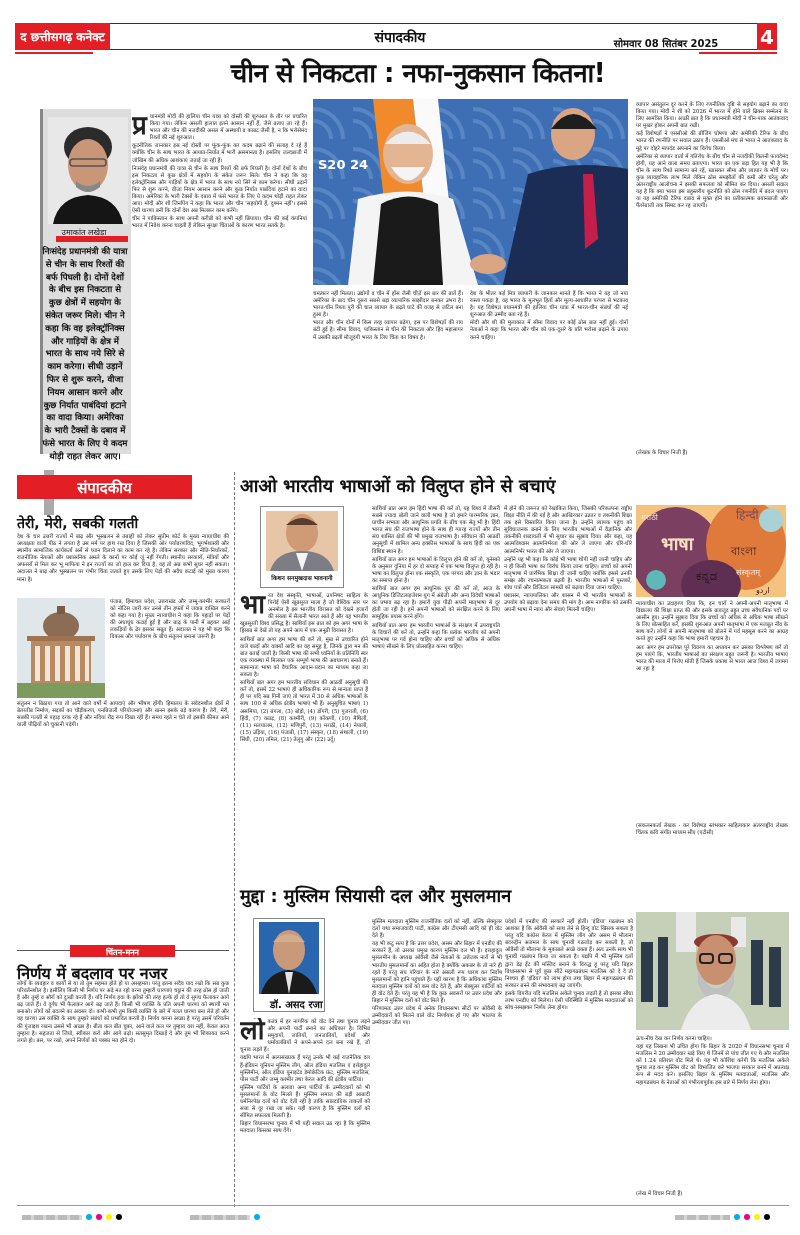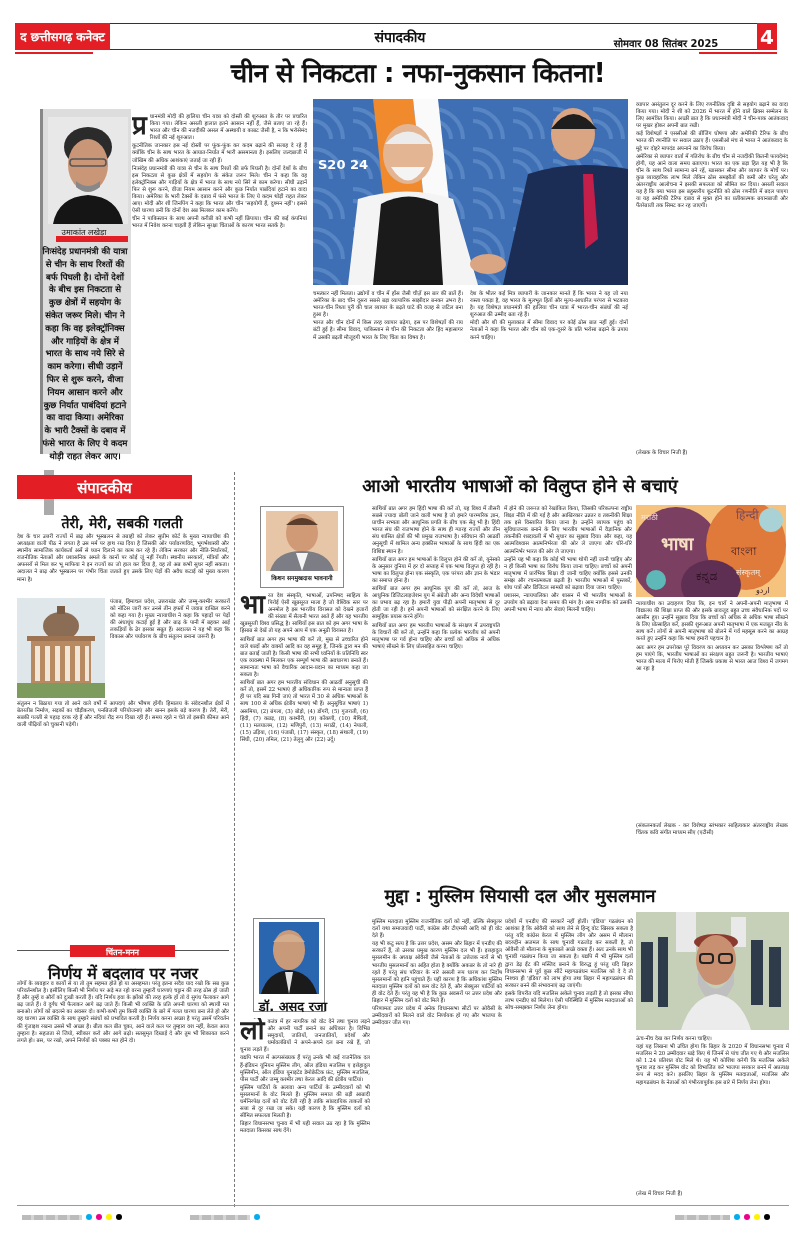--- a/index.html
+++ b/index.html
@@ -20,21 +20,21 @@
   #authphoto{left:48px;top:117px;width:80px;height:107px;background:linear-gradient(180deg,#2a2a2a 0%,#4a3a30 30%,#c79a78 45%,#b98466 70%,#1b1b1b 88%);}
   #authname{left:40px;top:226px;width:88px;text-align:center;font-size:8px;font-weight:normal;}
   #authbar{left:56px;top:236px;width:72px;height:6px;background:#e31e24;}
   #pullquote{left:42px;top:245px;width:86px;font-size:8.6px;line-height:12.8px;font-weight:bold;text-align:center;color:#111;}
   
   #photo1{left:313px;top:99px;width:315px;height:186px;background:linear-gradient(90deg,#3f6fb0 0%,#4f7fc0 30%,#2c5c9e 60%,#1f3f6e 100%);overflow:hidden;}
   .dropcap{font-family:"DejaVu Serif",serif;font-weight:bold;font-size:26px;line-height:24px;float:left;margin-right:3px;}
   
   #editbar{left:17px;top:475px;width:175px;height:24px;background:#e31e24;color:#fff;font-weight:bold;font-size:15px;display:flex;align-items:center;justify-content:center;}
   #editgrey{left:44px;top:470px;width:10px;height:45px;background:#aaa;}
-  .sechead{text-align:center;font-weight:bold;}
+  .sechead{text-align:left;font-weight:bold;}
   .dotdiv{border-left:1px dashed #777;}
   .thinrule{height:1px;background:#555;}
   .cmyk{display:flex;align-items:center;gap:4px;}
   .cmyk .bar{width:60px;height:5px;background:repeating-linear-gradient(90deg,#bbb 0 9px,#d5d5d5 9px 12px);}
   .cmyk .dot{width:6px;height:6px;border-radius:50%;}
 </style>
 </head>
 <body>
 
 <div class="abs" id="masthead"></div>
@@ -196,21 +196,21 @@
 
 <div class="abs sechead" style="left:240px;top:883px;width:560px;font-size:18px;">मुद्दा : मुस्लिम सियासी दल और मुसलमान</div>
 <div class="abs" style="left:253px;top:918px;width:70px;height:92px;border:1px solid #888;background:#fff;">
   <svg width="60" height="72" viewBox="0 0 60 72" style="position:absolute;left:5px;top:3px;">
     <rect width="60" height="72" fill="#2a66b0"></rect>
     <ellipse cx="30" cy="28" rx="16" ry="20" fill="#c89a7a"></ellipse>
     <path d="M14 20 Q30 4 46 20" fill="#d4ad8c"></path>
     <path d="M2 72 Q8 50 30 48 Q52 50 58 72Z" fill="#1b1b1b"></path>
     <path d="M26 50 L30 72 L34 50Z" fill="#e3e3e3"></path>
   </svg>
-  <div style="position:absolute;left:4px;top:78px;width:70px;text-align:center;font-size:13px;font-weight:bold;">डॉ. असद रजा</div>
+  <div style="position:absolute;left:16px;top:78px;width:70px;font-size:10px;font-weight:bold;">डॉ. असद रजा</div>
 </div>
 <div class="abs txt" style="left:240px;top:1018px;width:130px;height:185px;">
   <span class="dropcap">लो</span>
   <p>कतंत्र में हर नागरिक को वोट देने तथा चुनाव लड़ने और अपनी पार्टी बनाने का अधिकार है। विभिन्न समुदायों, जातियों, जनजातियों, प्रदेशों और धर्मावलंबियों ने अपने-अपने दल बना रखे हैं, जो चुनाव लड़ते हैं।</p>
   <p>यद्यपि भारत में अल्पसंख्यक हैं परंतु उनके भी कई राजनैतिक दल हैं-इंडियन यूनियन मुस्लिम लीग, ऑल इंडिया मजलिस ए इत्तेहादुल मुस्लिमीन, ऑल इंडिया यूनाइटेड डेमोक्रेटिक फ्रंट, मुस्लिम मजलिस, पीस पार्टी और जम्मू कश्मीर तथा केरल आदि की क्षेत्रीय पार्टियां।</p>
   <p>मुस्लिम पार्टियों के अलावा अन्य पार्टियों के उम्मीदवारों को भी मुसलमानों के वोट मिलते हैं। मुस्लिम समाज की बड़ी आबादी धर्मनिरपेक्ष दलों को वोट देती रही है ताकि सांप्रदायिक ताकतों को सत्ता से दूर रखा जा सके। यही कारण है कि मुस्लिम दलों को सीमित सफलता मिलती है।</p>
   <p>बिहार विधानसभा चुनाव में भी यही सवाल उठ रहा है कि मुस्लिम मतदाता किसका साथ देंगे।</p>
 </div>
 <div class="abs txt" style="left:372px;top:918px;width:130px;height:285px;">
   <p>मुस्लिम मतदाता मुस्लिम राजनीतिक दलों को नहीं, बल्कि सेक्युलर दलों यथा समाजवादी पार्टी, कांग्रेस और टीएमसी आदि को ही वोट देते हैं।</p>

